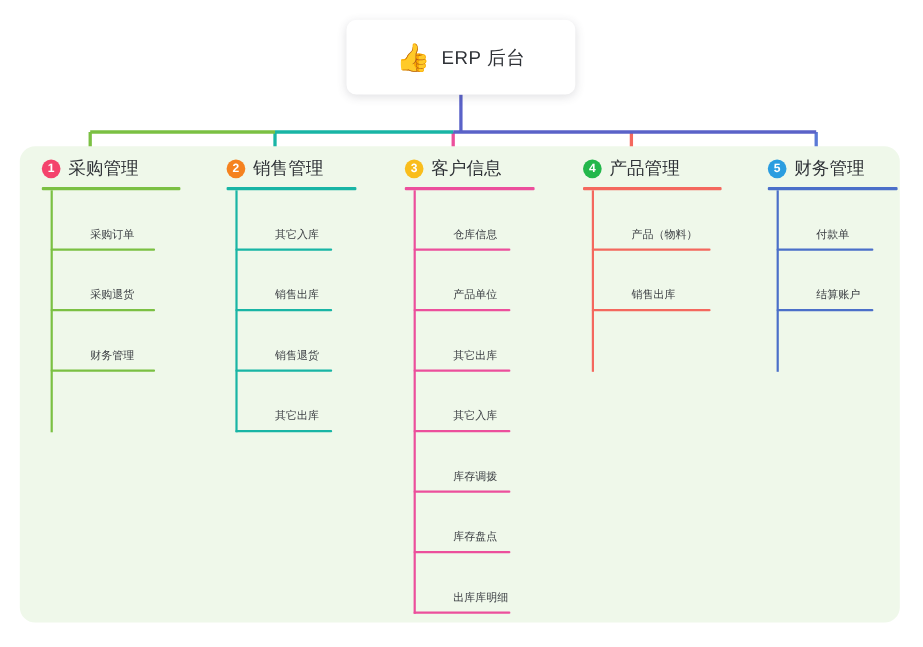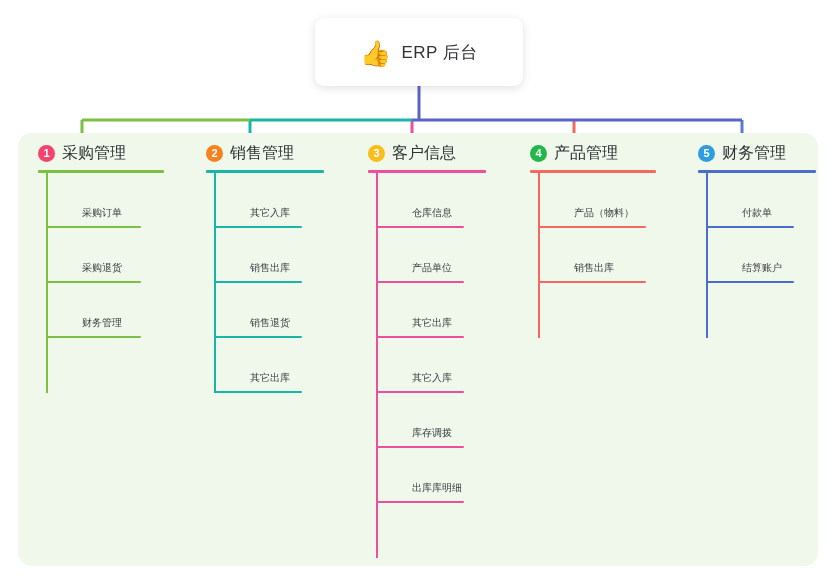--- a/index.html
+++ b/index.html
@@ -237,20 +237,24 @@
           </div>
           <div class="leaf">
             <span class="leaf-label">其它入库</span>
             <span class="leaf-rule" style="background: rgb(236, 79, 156); width: 88px;"></span>
           </div>
           <div class="leaf">
             <span class="leaf-label">库存调拨</span>
             <span class="leaf-rule" style="background: rgb(236, 79, 156); width: 88px;"></span>
           </div>
           <div class="leaf">
+            <span class="leaf-label">库存盘点</span>
+            <span class="leaf-rule" style="background: rgb(236, 79, 156); width: 88px;"></span>
+          </div>
+          <div class="leaf">
             <span class="leaf-label">出库库明细</span>
             <span class="leaf-rule" style="background: rgb(236, 79, 156); width: 88px;"></span>
           </div>
         </div>
       </div>
       <div class="column" style="left: 510px; width: 168px;">
         <div class="col-header">
           <span class="badge" style="background: rgb(35, 183, 75);">4</span>
           <span class="col-title">产品管理</span>
           <span class="header-rule" style="background: rgb(244, 104, 94); width: 126px;"></span>

